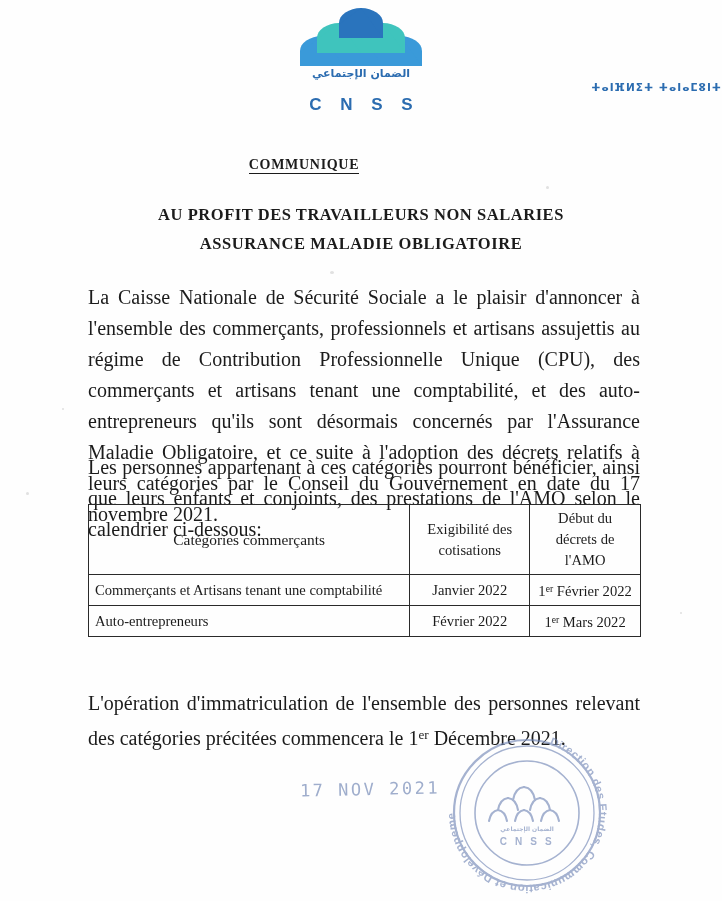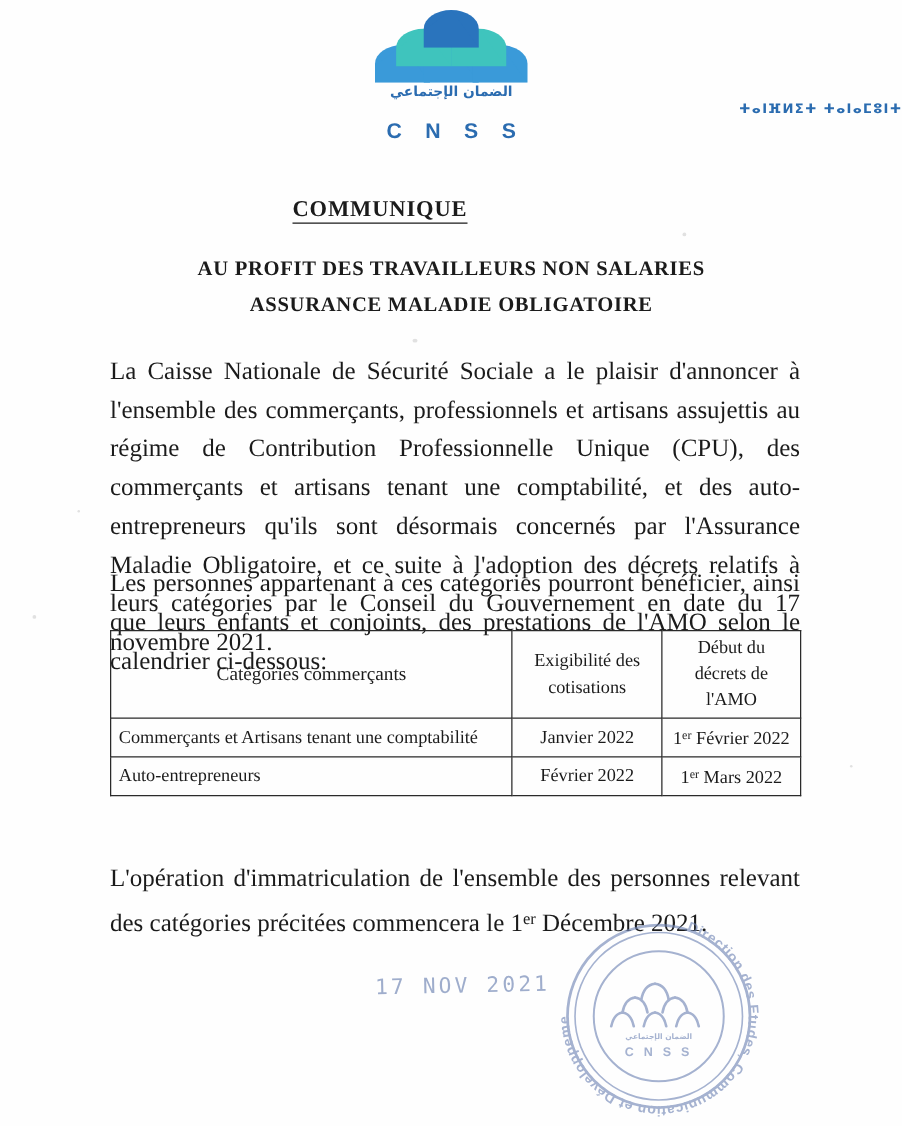--- a/index.html
+++ b/index.html
@@ -91,21 +91,21 @@
     padding-left: 7px;
     line-height: 1.25;
     font-family: "Liberation Sans", "DejaVu Sans", sans-serif;
   }
 
   
   .title-communique {
     position: absolute;
     top: 157px; left: 0; width: 608px;
     text-align: center;
-    font-size: 18px;
+    font-size: 14px;
     font-weight: bold;
     letter-spacing: .7px;
   }
   .title-communique span {
     border-bottom: 1.4px solid #1b1b1b;
     padding-bottom: 1px;
   }
   .title-main {
     position: absolute;
     top: 200px; left: 0; width: 722px;

